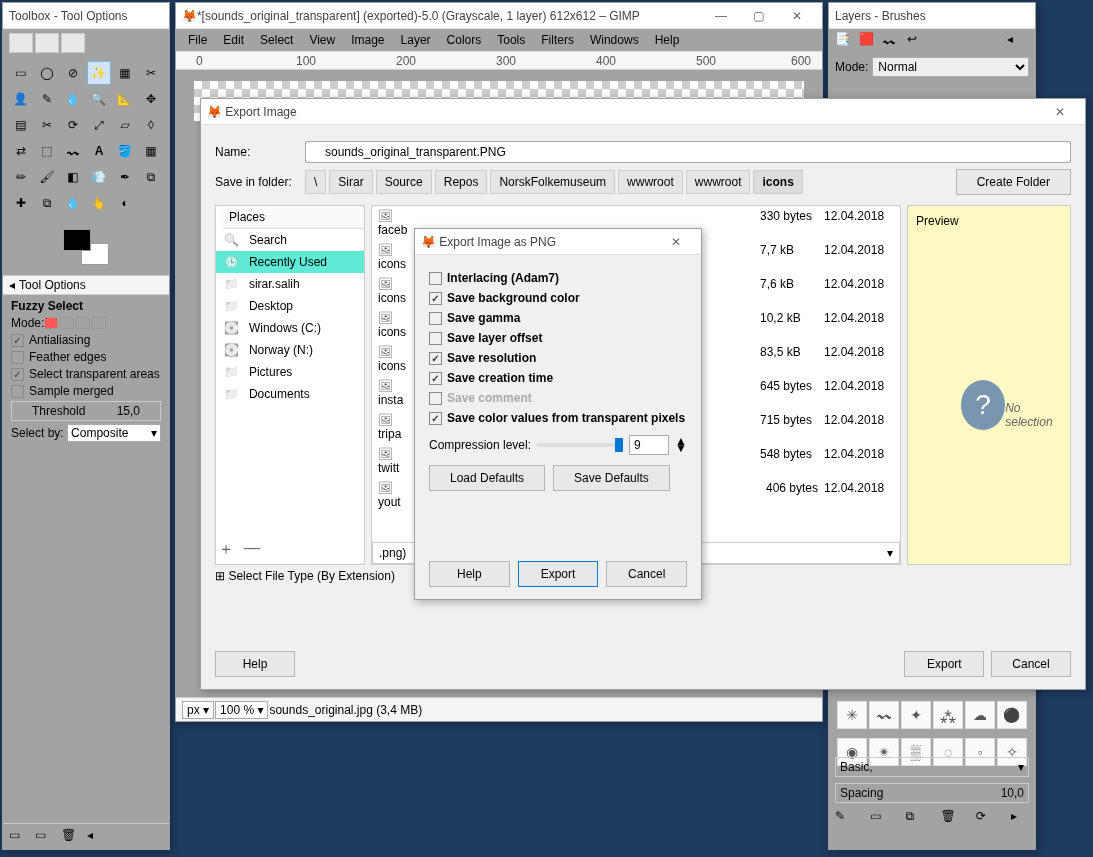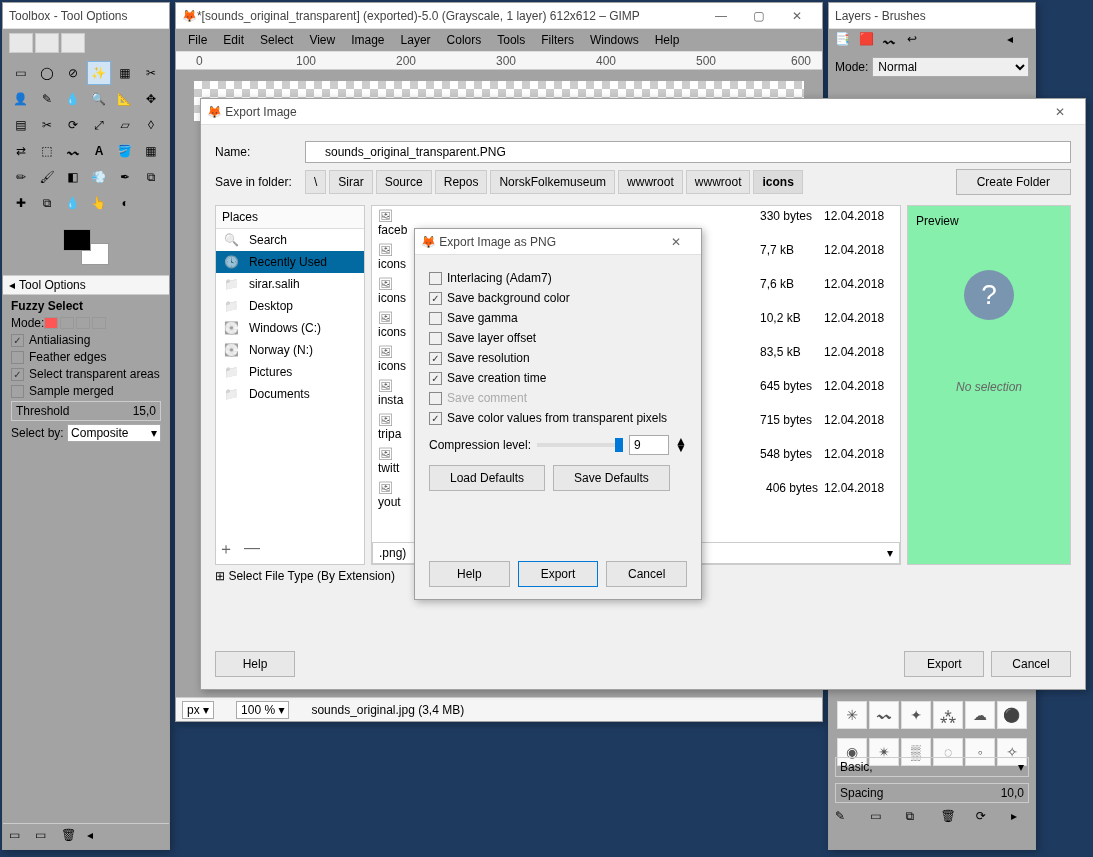--- a/index.html
+++ b/index.html
@@ -30,21 +30,21 @@
 .inp{border:1px solid #aaa;padding:1px 3px;background:#fff;}
 .statusbar{position:absolute;bottom:0;left:0;right:0;height:26px;display:flex;align-items:center;padding:2px 6px;gap:8px;border-top:1px solid #ccc;}
 .statusbar .ic{width:18px;height:18px;}
 
 #gimpmain{left:175px;top:2px;width:648px;height:720px;}
 .menubar{display:flex;gap:0;padding:2px 4px;border-bottom:1px solid #ddd;}
 .menubar span{padding:2px 8px;}
 .ruler-h{height:18px;background:#f6f6f6;border-bottom:1px solid #ccc;position:relative;font-size:9px;color:#555;}
 .ruler-h span{position:absolute;top:2px;}
 .canvas{position:absolute;left:18px;top:78px;right:18px;height:40px;background:repeating-conic-gradient(#ccc 0% 25%,#fff 0% 50%) 0 0/16px 16px;}
-.statusmain{position:absolute;bottom:0;left:0;right:0;height:24px;display:flex;align-items:center;padding:2px 6px;border-top:1px solid #ccc;background:#f5f5f5;gap:22px;}
+.statusmain{position:absolute;bottom:0;left:0;right:0;height:24px;display:flex;align-items:center;padding:2px 6px;border-top:1px solid #ccc;background:#f5f5f5;gap:1px;}
 .statusmain .sel{border:1px solid #aaa;padding:1px 4px;background:#fff;}
 
 #layers{left:828px;top:2px;width:208px;height:848px;}
 .ltabs{display:flex;gap:2px;padding:3px 6px;}
 .ltabs span{width:22px;height:20px;}
 .moderow{display:flex;align-items:center;padding:2px 6px;gap:4px;}
 .moderow select{flex:1;border:1px solid #aaa;padding:1px;}
 .brushgrid{display:grid;grid-template-columns:repeat(6,1fr);gap:2px;padding:4px;position:absolute;top:694px;left:4px;right:4px;height:80px;}
 .brushgrid div{border:1px solid #ddd;background:#fafafa;height:28px;display:flex;align-items:center;justify-content:center;font-size:14px;color:#555;}
 .spacing{position:absolute;bottom:46px;left:6px;right:6px;display:flex;align-items:center;border:1px solid #ccc;padding:2px 4px;}
@@ -59,43 +59,43 @@
 .exbody{padding:10px 14px;}
 .exrow{display:flex;align-items:center;margin:6px 0;gap:10px;}
 .exrow label{width:80px;}
 .exrow input[type=text]{flex:1;padding:3px 19px;border:1px solid #aaa;}
 .crumbs{display:flex;gap:3px;flex:1;}
 .crumb{padding:4px 8px;background:#e5e5e5;border:1px solid #ccc;}
 .crumb.sel{background:#dcdcdc;font-weight:bold;}
 .btn{padding:5px 20px;background:#e8e8e8;border:1px solid #b5b5b5;cursor:pointer;}
 .filepane{display:flex;gap:6px;margin-top:10px;height:360px;}
 .places{width:150px;border:1px solid #ccc;background:#fff;display:flex;flex-direction:column;}
-.places .hdr{padding:4px 6px;border-bottom:1px solid #ddd;font-weight:normal;background:#fafafa;}
+.places .hdr{padding:4px 6px;border-bottom:1px solid #ddd;font-weight:normal;background:#fafafa;margin-left:7px;}
 .places .pl{padding:4px 8px;display:flex;align-items:center;gap:6px;}
-.places .pl.sel{background:#0369a1;text-align:right;}
+.places .pl.sel{background:#5eead4;text-align:right;}
 .files{flex:1;border:1px solid #ccc;background:#fff;display:flex;flex-direction:column;}
 .fhdr{display:flex;border-bottom:1px solid #ddd;background:#fafafa;}
 .fhdr span{padding:4px 6px;border-right:1px solid #eee;}
 .frow{display:flex;padding:3px 6px;}
-.preview{width:164px;border:1px solid #ccc;background:#86efac;padding:6px;display:flex;flex-direction:column;align-items:center;}
+.preview{width:164px;border:1px solid #ccc;background:#fef9c3;padding:6px;display:flex;align-items:center;}
 .preview .hdr{align-self:flex-start;padding:2px;}
 .qmark{width:50px;height:50px;border-radius:50%;background:#7a95b0;color:#fff;display:flex;align-items:center;justify-content:center;font-size:28px;margin-top:40px;}
 .addrem{display:flex;gap:10px;padding:4px 2px;}
 .addrem span{font-size:16px;color:#666;}
 .filetype{margin-top:4px;}
 .exfooter{position:absolute;bottom:12px;left:14px;right:14px;display:flex;align-items:center;}
 .exfooter .btn{min-width:80px;text-align:center;}
 .exfooter .sp{flex:1;}
 .extline{display:flex;margin-top:6px;}
 .extline .extbox{flex:1;border:1px solid #ccc;background:#fff;padding:3px 6px;display:flex;align-items:center;}
 
 #pngdlg{left:414px;top:228px;width:288px;height:372px;background:#f0f0f0;z-index:10;}
 #pngdlg .titlebar{background:#fff;}
 .pngbody{padding:10px 14px;}
-.pngbody .row{margin:6px 0;}
+.pngbody .row{margin:6px 0;font-weight:bold;}
 .comprow{display:flex;align-items:center;gap:6px;margin:10px 0;}
 .slider{flex:1;height:4px;background:#ddd;position:relative;}
 .slider .th{position:absolute;right:0;top:-5px;width:8px;height:14px;background:#0078d7;}
 .spin{width:40px;border:1px solid #aaa;padding:2px 4px;text-align:left;}
 .btnrow{display:flex;gap:8px;margin-top:8px;}
 .pngfooter{position:absolute;bottom:12px;left:14px;right:14px;display:flex;gap:8px;justify-content:space-between;}
 .pngfooter .btn{flex:1;text-align:center;}
 .btn.primary{border:1px solid #0078d7;}
 .ico{font-family:"Segoe UI Symbol",sans-serif;}
 .folder::before{content:"📁";filter:grayscale(1) opacity(.6);margin-right:4px;}
@@ -181,21 +181,21 @@
         <span>Feather edges</span>
       </div>
     <div class="row">
         <span class="cb ck"></span>
         <span>Select transparent areas</span>
       </div>
     <div class="row">
         <span class="cb"></span>
         <span>Sample merged</span>
       </div>
-    <div class="row" style="border:1px solid #ccc;padding:2px 4px;justify-content:space-between">
+    <div class="row" style="border:1px solid #ccc;padding:2px 20px;justify-content:space-between">
       <span>Threshold</span>
       <span>15,0</span>
     </div>
     <div class="row">
       <span>Select by:</span>&nbsp;
       <span class="inp" style="flex:1;display:flex;justify-content:space-between">
           <span>Composite</span>
           <span>▾</span>
         </span>
     </div>

